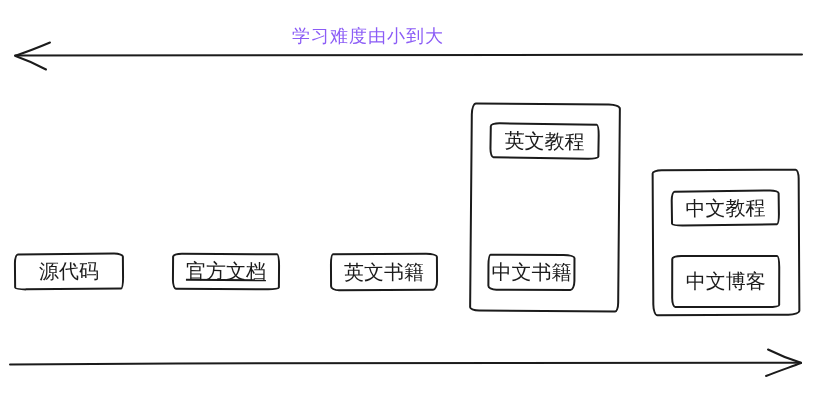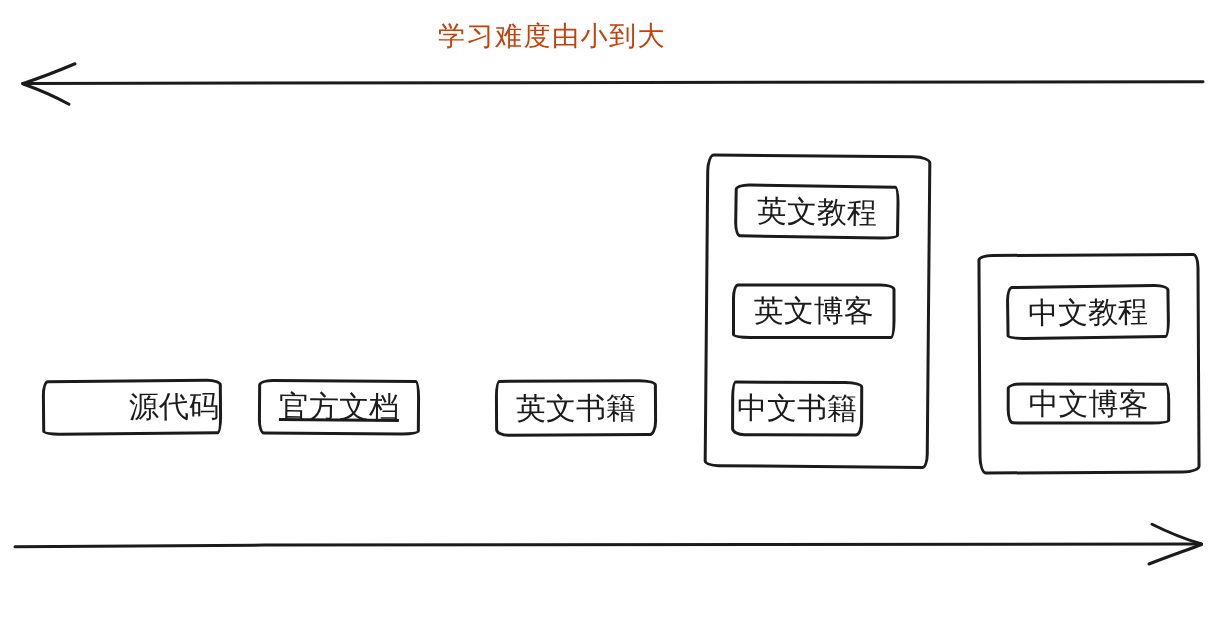--- a/index.html
+++ b/index.html
@@ -13,22 +13,23 @@
     height: 414px;
     background: #ffffff;
     font-family: "Liberation Sans", "DejaVu Sans", sans-serif;
     color: #1b1b1b;
     overflow: hidden;
   }
   .axis-label {
     position: absolute;
     font-size: 18px;
     letter-spacing: 1px;
-    color: #c2410c;
+    color: #8b5cf6;
     white-space: nowrap;
+    margin-top: 12px;
   }
   .axis-label.top    { left: 292px; top: 12px; }
   .axis-label.bottom { left: 308px; top: 376px; }
   .arrow {
     position: absolute;
     left: 0;
     width: 813px;
     height: 40px;
     display: block;
   }
@@ -53,30 +54,30 @@
     position: absolute;
     border: 2px solid #1b1b1b;
     background: #ffffff;
     box-sizing: border-box;
   }
   .g1 { left: 470px; top: 103px; width: 150px; height: 209px;
         border-radius: 5px 12px 4px 10px / 12px 5px 10px 4px; transform: rotate(0.5deg); }
   .g2 { left: 652px; top: 169px; width: 148px; height: 147px;
         border-radius: 10px 4px 12px 5px / 4px 10px 5px 12px; transform: rotate(-0.3deg); }
   
-  .b-src  { left: 28px;  top: 253px; width: 120px; height: 37px; justify-content: flex-end; }
+  .b-src  { left: 14px;  top: 253px; width: 110px; height: 37px; }
   .b-doc  { left: 172px; top: 253px; width: 108px; height: 37px; text-decoration: underline; }
   .b-enbk { left: 330px; top: 253px; width: 108px; height: 38px; justify-content: center; }
   
   .g1 .i1 { left: 17px; top: 18px;  width: 110px; height: 36px; }
   .g1 .i2 { left: 16px; top: 84px;  width: 109px; height: 37px; }
   .g1 .i3 { left: 16px; top: 149px; width: 88px; height: 37px; }
   
   .g2 .i1 { left: 17px; top: 19px;  width: 109px; height: 36px; }
-  .g2 .i2 { left: 17px; top: 84px;  width: 109px; height: 28px; }
+  .g2 .i2 { left: 17px; top: 84px;  width: 109px; height: 53px; }
   .stroke {
     stroke: #1b1b1b;
     stroke-width: 2;
     fill: none;
     stroke-linecap: round;
     stroke-linejoin: round;
   }
 </style>
 </head>
 <body>
@@ -98,23 +99,20 @@
     <span>官方文档</span>
   </div>
   <div class="box rC b-enbk">
     <span>英文书籍</span>
   </div>
 
   <div class="group g1">
     <div class="box rB i1">
       <span>英文教程</span>
     </div>
-    <div class="box rA i2">
-      <span>英文博客</span>
-    </div>
     <div class="box rC i3">
       <span>中文书籍</span>
     </div>
   </div>
 
   <div class="group g2">
     <div class="box rA i1">
       <span>中文教程</span>
     </div>
     <div class="box rB i2">

